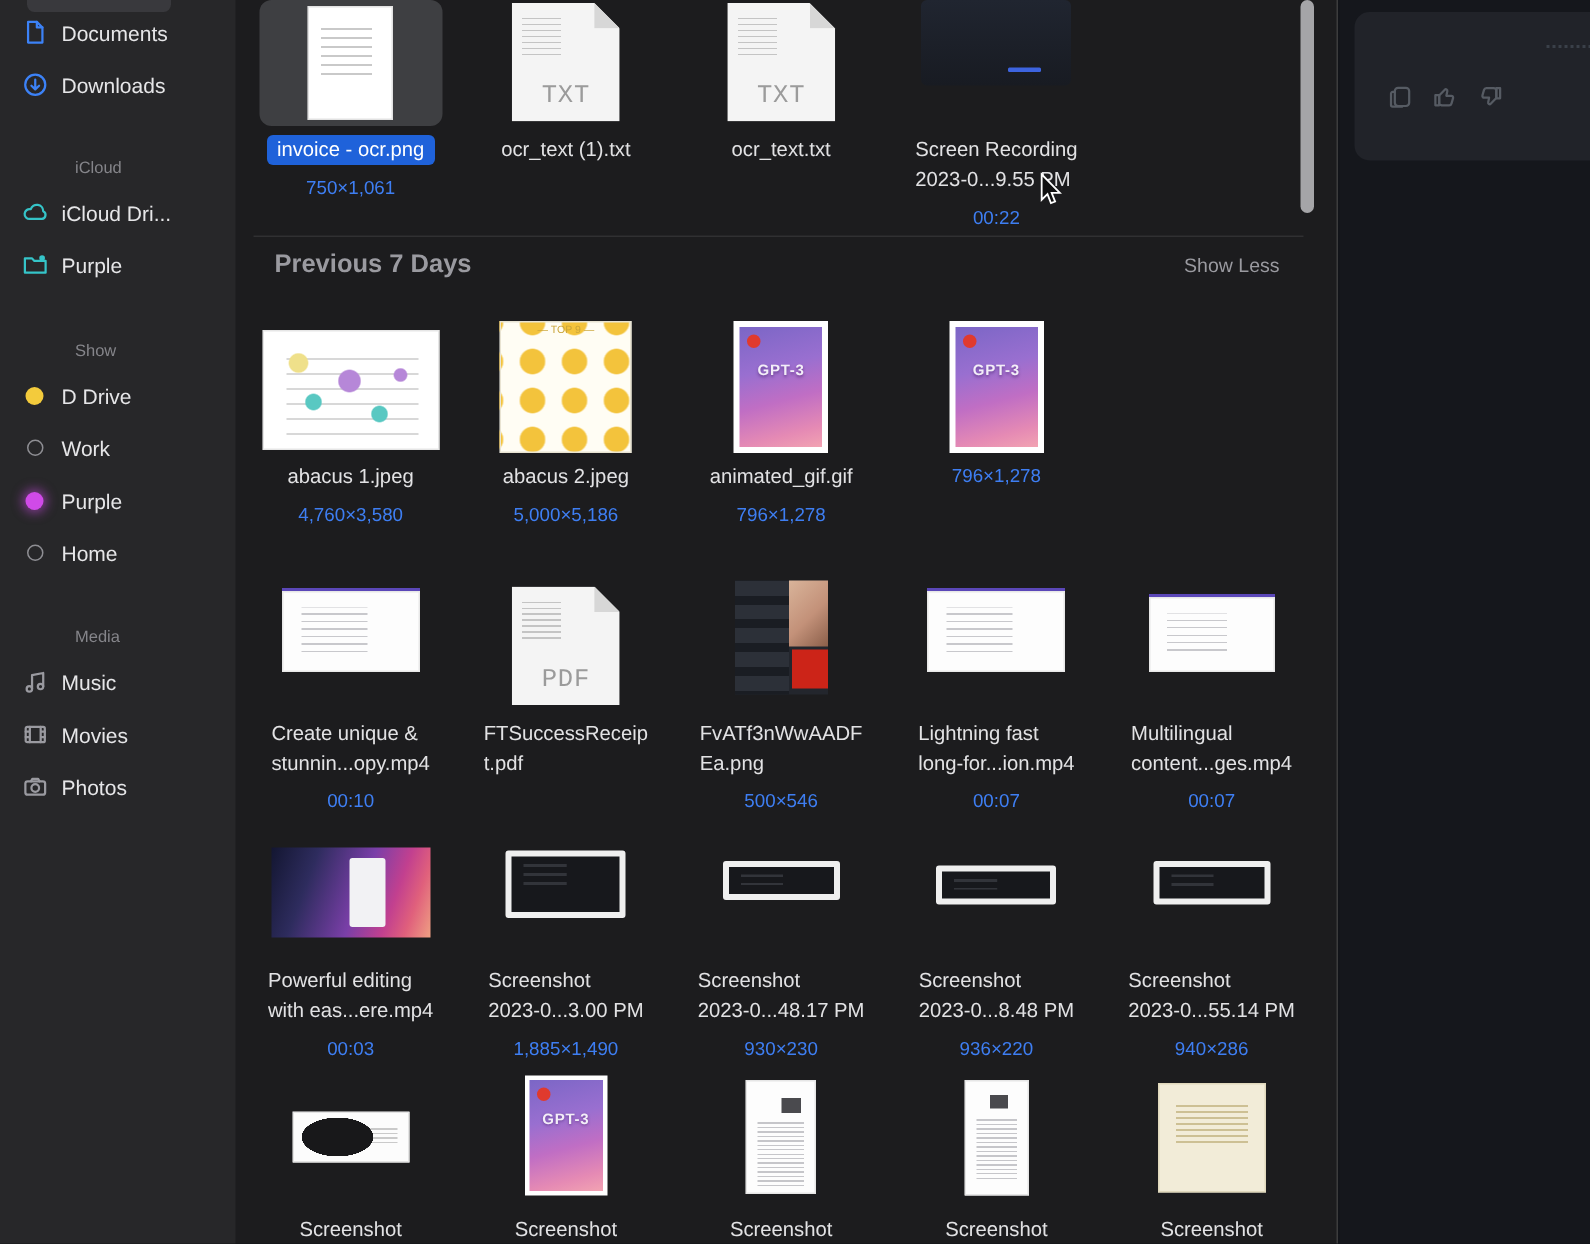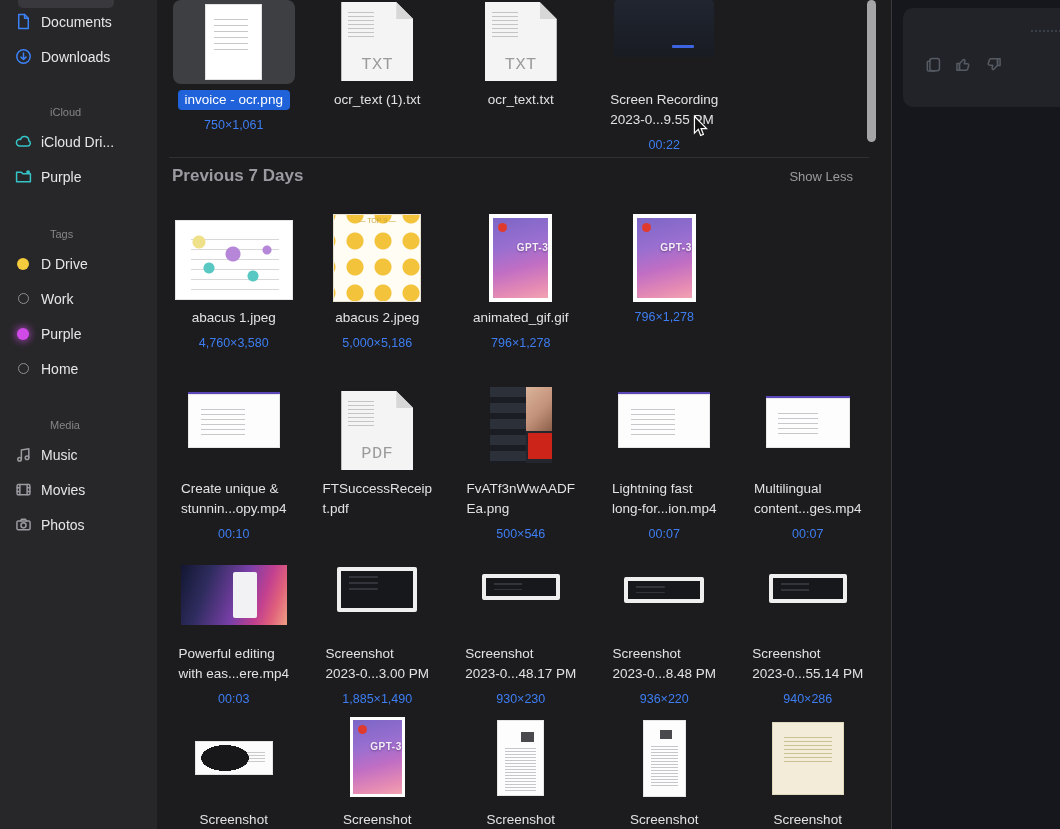--- a/index.html
+++ b/index.html
@@ -38,21 +38,21 @@
   .r-d .thumb-box { height:92px; }
   .names { margin-top:6px; text-align:left; line-height:20px; }
   .fname { font-size:13.5px; color:#e2e2e4; white-space:nowrap; }
   .fname .line { display:block; }
   .fmeta { font-size:12.5px; color:#3e7ef2; margin-top:8px; text-align:center; }
   .sel-name { background:#1f62da; color:#fff; border-radius:4px; padding:0 7px; display:inline-block; }
 
   
   .divider { position:absolute; left:12px; right:10px; top:157px; height:1px;
     background:rgba(255,255,255,.09); }
-  .sec-title { position:absolute; left:15px; top:166px; font-size:17px;
+  .sec-title { position:absolute; left:26px; top:166px; font-size:17px;
     font-weight:bold; color:#9a9aa0; }
   .sec-action { position:absolute; right:26px; top:169px; font-size:13px; color:#9a9aa0; }
 
   
   .scrollbar { position:absolute; right:3px; top:0; width:9px; height:142px;
     border-radius:5px; background:#a5a5a8; }
 
   
   .th { position:relative; }
   .sel-bg { background:#3e3f42; border-radius:8px; width:122px; height:84px;
@@ -94,21 +94,21 @@
     background-image:radial-gradient(circle at 50% 50%, #f3c33c 0 8px, transparent 9px);
     background-size:28px 26px; background-position:8px 14px;
     box-shadow:inset 0 0 0 1px #e8e3d2; }
   .t-abacus2::before { content:"— TOP 9 —"; position:absolute; top:3px; width:100%;
     text-align:center; font-size:7px; color:#caa53a; }
 
   .t-gpt3 { width:63px; height:88px; background:#fff; padding:4px; margin-bottom:0; }
   .t-gpt3s { width:55px; height:80px; background:#fff; padding:3px; margin-bottom:7px; }
   .gpt-in { width:100%; height:100%; position:relative;
     background:linear-gradient(165deg,#7b66c6 0%,#996fd0 35%,#c06ec4 60%,#e58ab4 85%,#f2a3b2 100%);
-    display:flex; align-items:center; justify-content:flex-end; }
+    display:flex; align-items:center; justify-content:center; }
   .gpt-in::before { content:""; position:absolute; left:5px; top:5px; width:9px;
     height:9px; border-radius:50%; background:#e03a2e; }
   .gpt-txt { font-size:10px; font-weight:bold; color:#f3eef8; margin-top:-22px;
     letter-spacing:.5px; text-shadow:0 1px 2px rgba(60,20,90,.5); }
 
   .t-chatgpt { width:62px; height:87px; background:#fff; margin-bottom:1px;
     background-image:
       linear-gradient(#30365c,#30365c),
       linear-gradient(#3a3a3a,#3a3a3a),
       repeating-linear-gradient(#fff 0 3px, #c9c9cf 3px 4px);
@@ -218,21 +218,21 @@
         </div>
         <div class="sb-item">
           <span class="ic c-teal">
             <svg viewBox="0 0 16 16" width="17" height="17" fill="none" stroke="currentColor" stroke-width="1.4" stroke-linecap="round" stroke-linejoin="round">
               <path d="M1.5 4h4.5l1.3 1.5h7.2v7.5h-13z"></path>
               <circle cx="12.3" cy="3.8" r="1.8" fill="currentColor" stroke="none"></circle>
             </svg>
           </span>
           <span class="lbl">Purple</span>
         </div>
-        <div class="sb-header hdr-tags">Tags</div>
+        <div class="sb-header hdr-tags">Show</div>
         <div class="sb-item">
           <span class="ic ">
             <span class="tag-dot" style="background: rgb(243, 203, 60);"></span>
           </span>
           <span class="lbl">D Drive</span>
         </div>
         <div class="sb-item">
           <span class="ic ">
             <span class="tag-circle"></span>
           </span>

